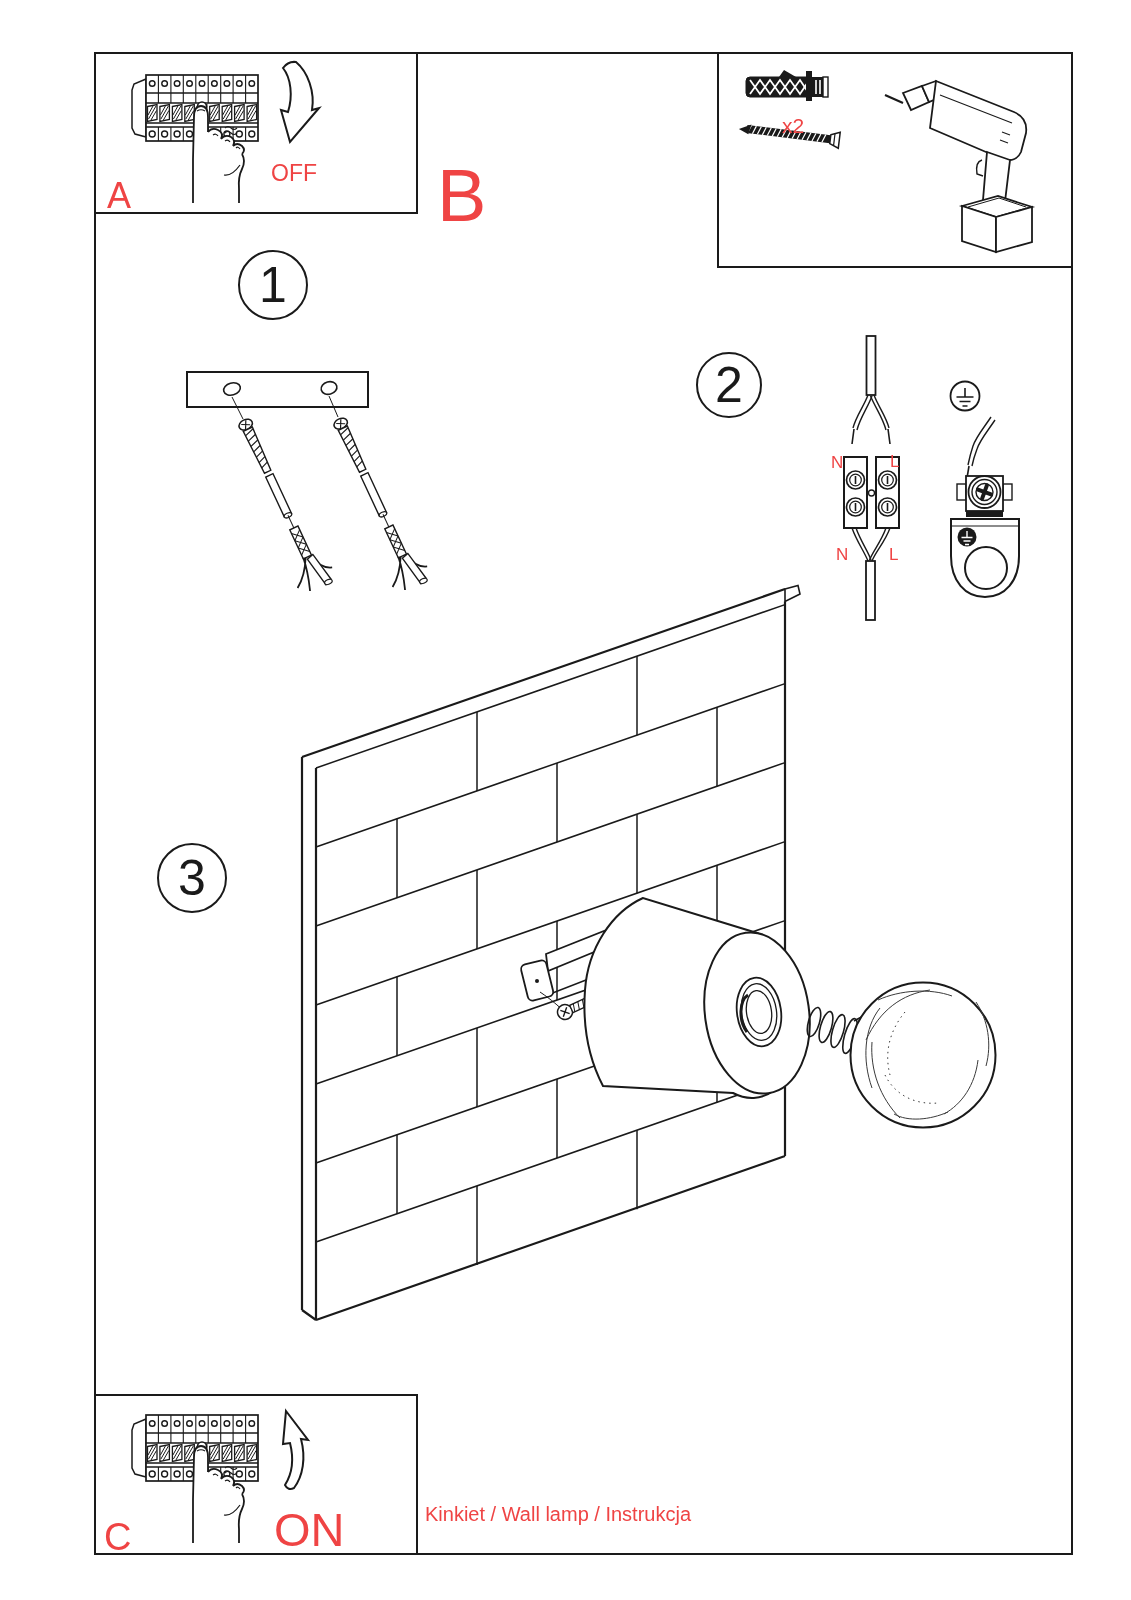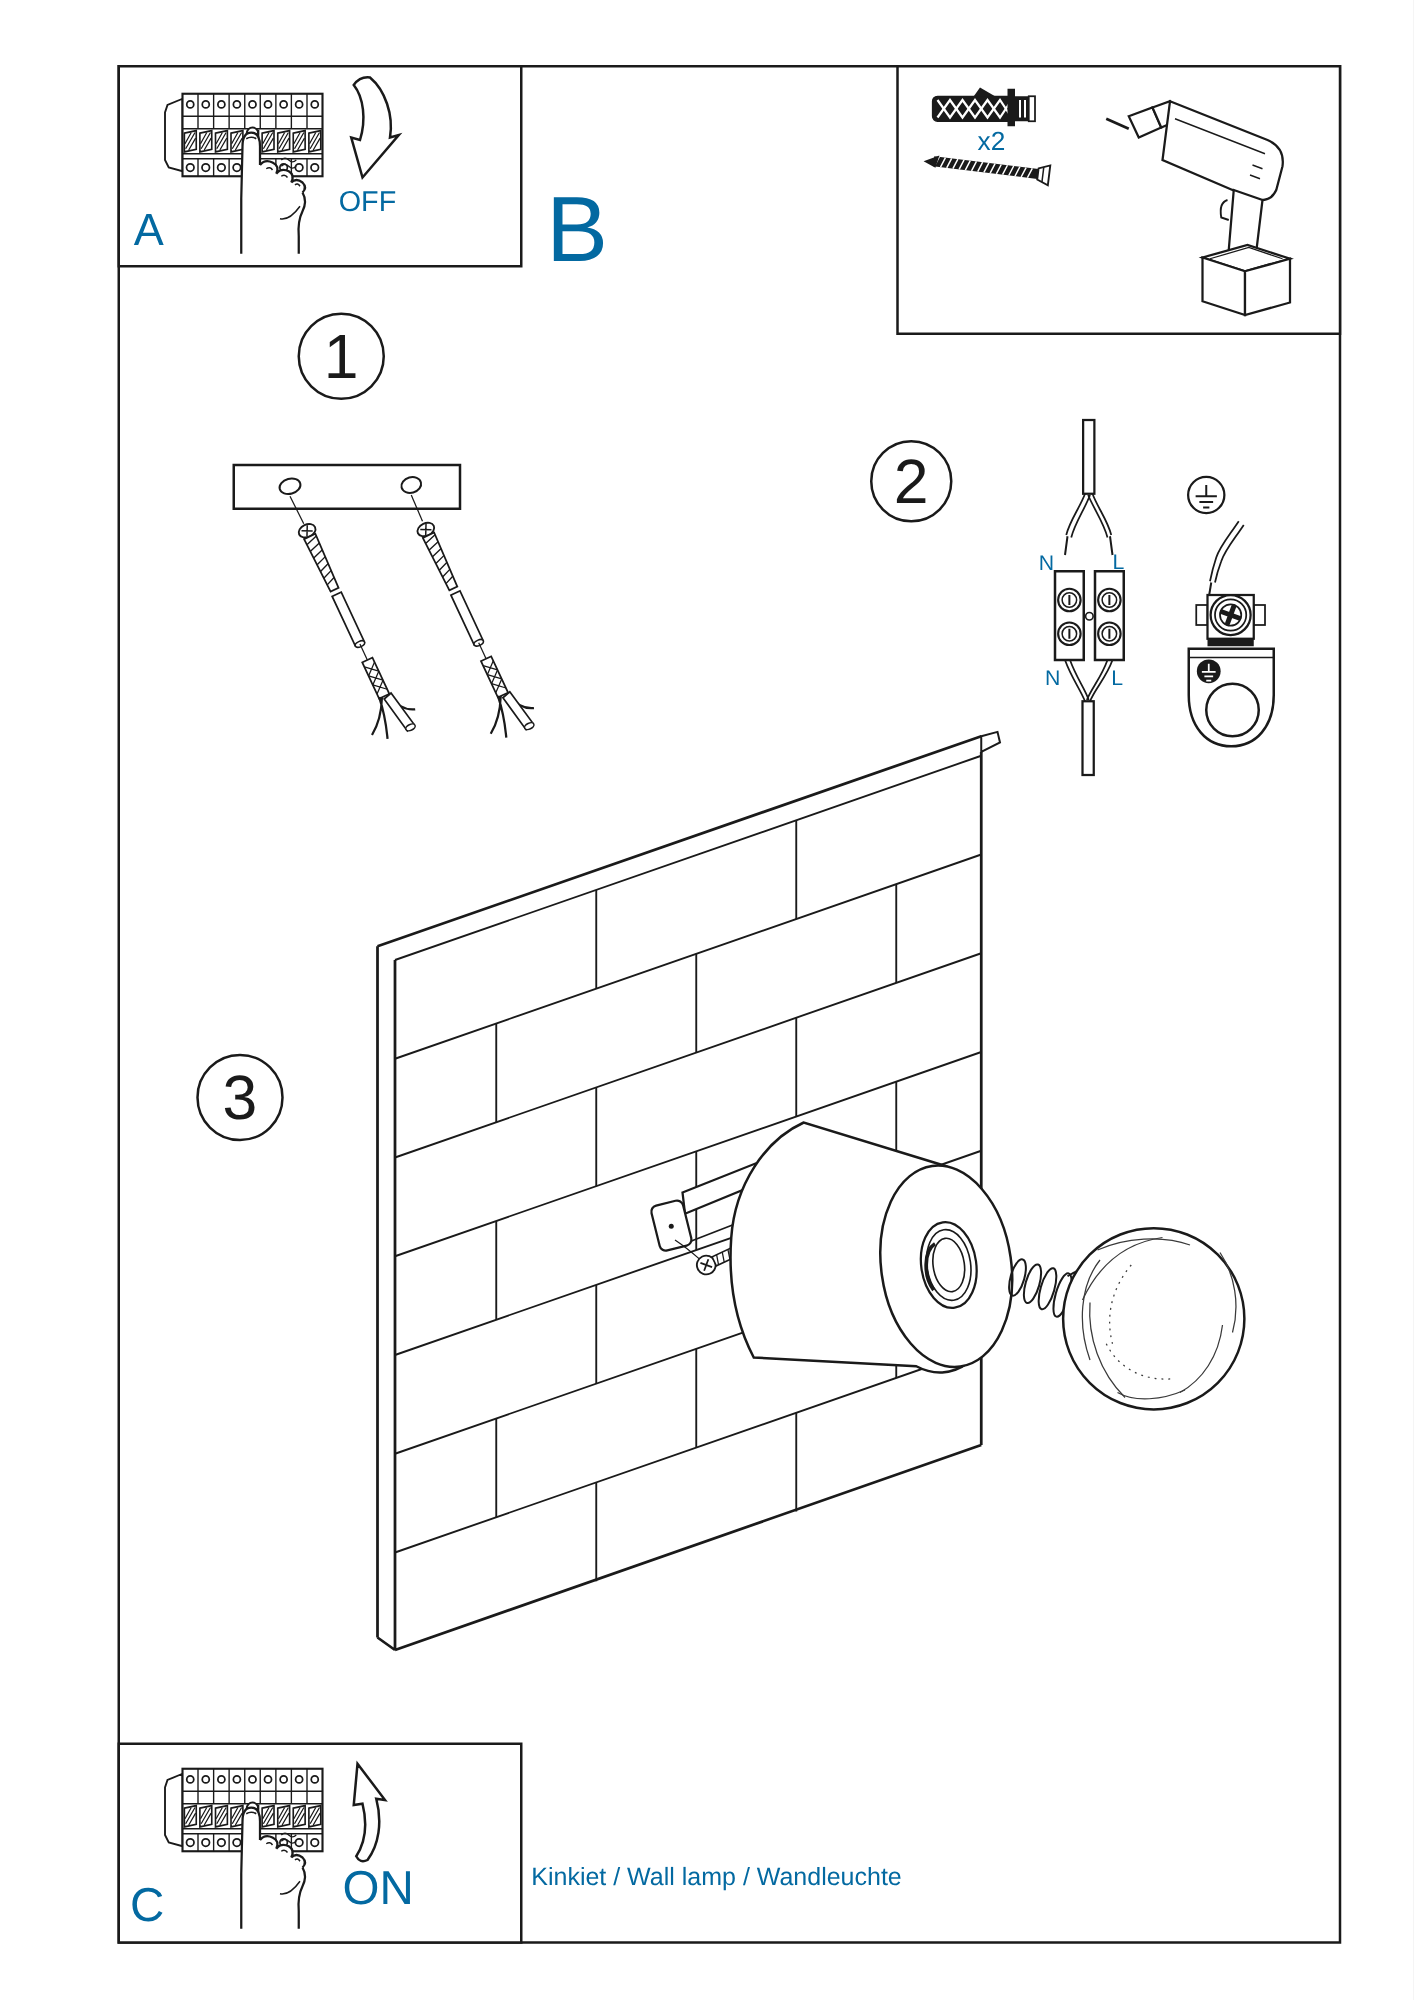--- a/index.html
+++ b/index.html
@@ -1,24 +1,24 @@
 <!DOCTYPE html>
 <html><head>
 <meta charset="utf-8">
 <style>
   html,body{margin:0;padding:0;background:#e8e8e8;}
   .page{position:relative;width:1131px;height:1600px;background:#ffffff;overflow:hidden;
         font-family:"Liberation Sans",sans-serif;color:#1a1a1a;}
   .art{position:absolute;left:0;top:0;}
-  .t{position:absolute;white-space:nowrap;color:#0369a1;}
+  .t{position:absolute;white-space:nowrap;color:#ef4444;margin-top:12px;}
   .letter-a{left:107px;top:163px;font-size:36px;}
   .letter-b{left:437px;top:141px;font-size:74px;}
   .letter-c{left:104px;top:1504px;font-size:38px;}
   .off{left:271px;top:148px;font-size:23px;}
-  .on{left:274px;top:1490px;font-size:38px;}
+  .on{left:274px;top:1490px;font-size:47px;}
   .x2{left:782px;top:102px;font-size:21px;}
   .stepnum{position:absolute;border:2.3px solid #1a1a1a;border-radius:50%;
            display:flex;align-items:center;justify-content:center;font-size:50px;background:#fff;}
   .step1{left:238px;top:250px;width:66px;height:66px;}
   .step2{left:696px;top:352px;width:62px;height:62px;}
   .step3{left:157px;top:843px;width:66px;height:66px;}
   .wl{font-size:17px;}
   .nt{left:831px;top:441px;} .lt{left:890px;top:440px;}
   .nb{left:836px;top:533px;} .lb{left:889px;top:533px;}
   .footer{left:425px;top:1487px;font-size:20px;line-height:30px;}
@@ -281,16 +281,16 @@
 <div class="stepnum step3">
   <span>3</span>
 </div>
 
 <span class="t wl nt">N</span>
 <span class="t wl lt">L</span>
 <span class="t wl nb">N</span>
 <span class="t wl lb">L</span>
 
 <div class="t footer">
-  <div>Kinkiet / Wall lamp / Wandleuchte</div>
+  <div>Kinkiet / Wall lamp / Instrukcja</div>
 </div>
 
 </div>
 
 </body></html>

